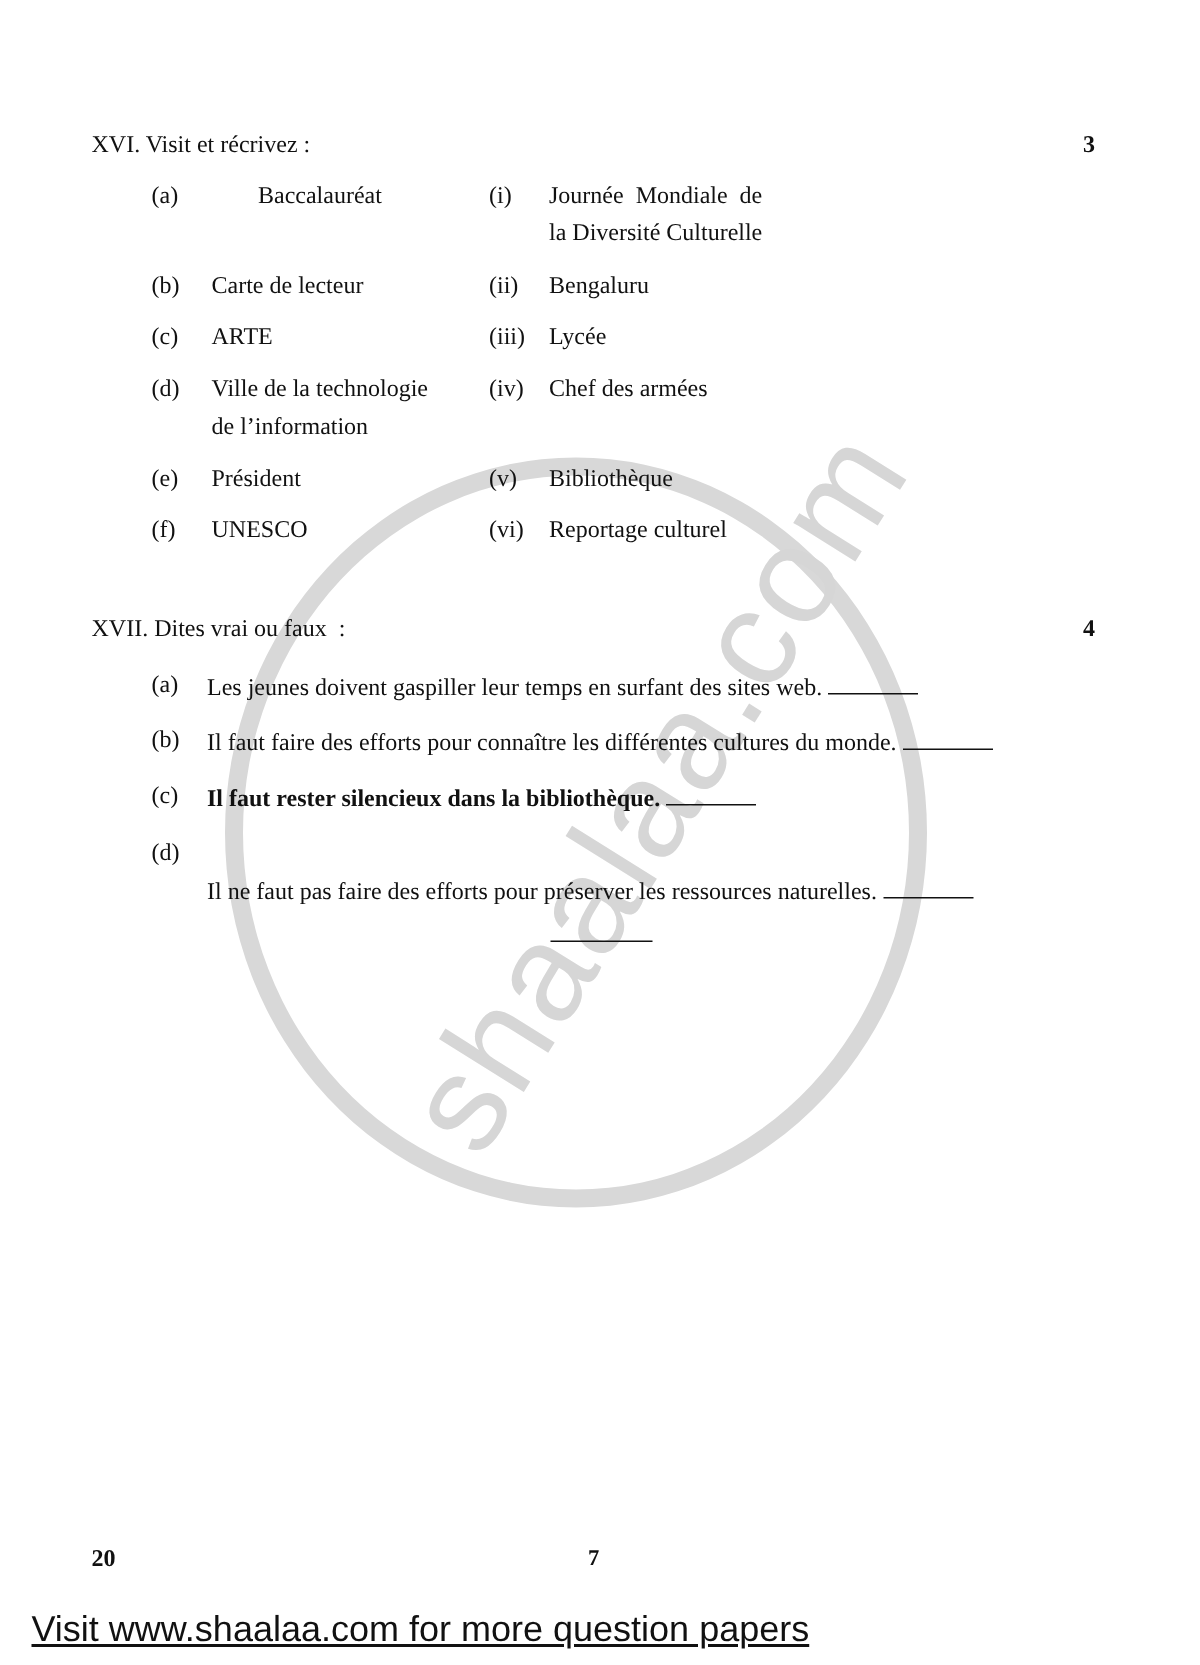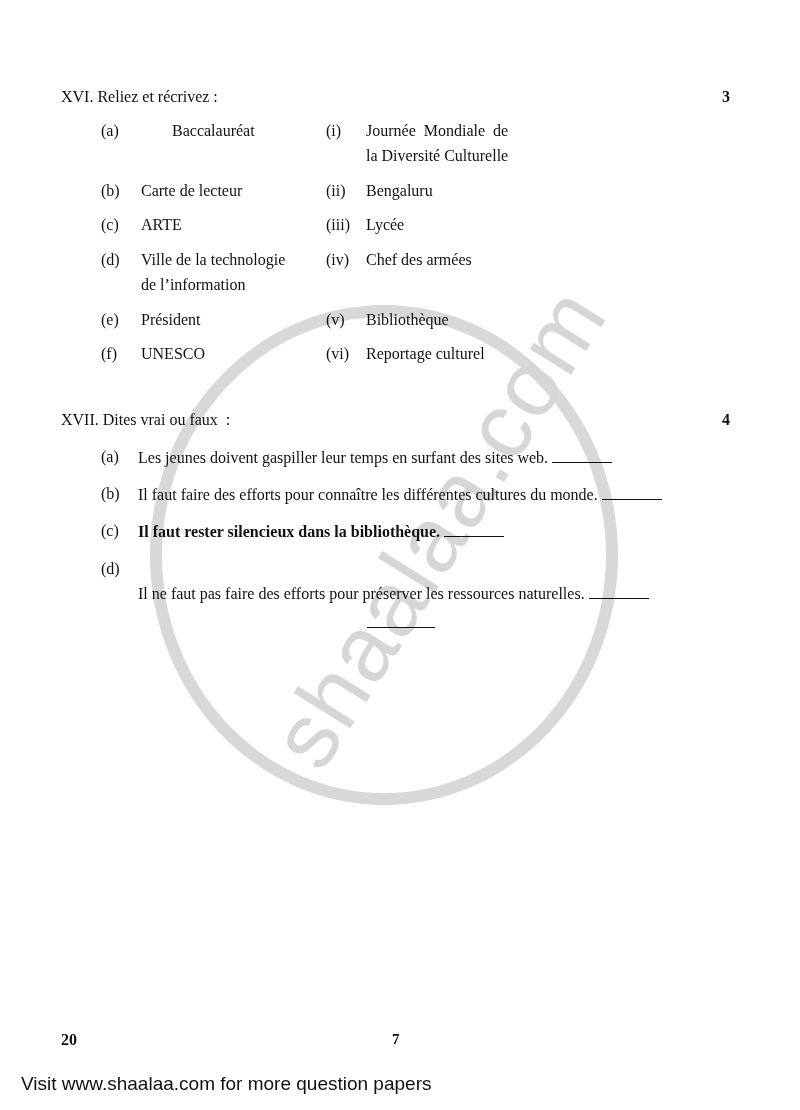--- a/index.html
+++ b/index.html
@@ -16,34 +16,34 @@
       pointer-events: none;
     }
     .wm-text {
       position: absolute; left: 175px; top: 510px;
       font-family: "Liberation Sans", "DejaVu Sans", sans-serif;
       font-size: 92px; color: #d6d6d6; transform: rotate(-58deg); transform-origin: left top;
       white-space: nowrap; pointer-events: none; letter-spacing: 2px;
     }
     .wm-text { left: 250px; top: 730px; }
     .footer-link {
-      font-family: "Liberation Sans", "DejaVu Sans", sans-serif; font-size: 19px; color: #111;
+      font-family: "Liberation Sans", "DejaVu Sans", sans-serif; font-size: 24px; color: #111; text-decoration: underline;
     }
     .blank { display: inline-block; border-bottom: 1px solid #111; width: 60px; height: 14px; vertical-align: baseline; margin-left: 4px; }
     .content { position: relative; z-index: 2; }
   </style>
 </head>
 <body>
 
 <div class="watermark"></div>
 <div class="wm-text">shaalaa.com</div>
 
 <div class="content">
 
-  <div class="abs t" style="left:61px; top:88px;">XVI. Reliez et récrivez :</div>
+  <div class="abs t" style="left:61px; top:88px;">XVI. Visit et récrivez :</div>
   <div class="abs marks" style="left:722px; top:88px;">3</div>
 
   <div class="abs t" style="left:101px; top:122px;">(a)</div>
   <div class="abs t" style="left:141px; top:122px;margin-left:31px;">Baccalauréat</div>
   <div class="abs t" style="left:326px; top:122px;">(i)</div>
   <div class="abs t" style="left:366px; top:122px; white-space:pre;">Journée  Mondiale  de</div>
   <div class="abs t" style="left:366px; top:147px;">la Diversité Culturelle</div>
 
   <div class="abs t" style="left:101px; top:182px;">(b)</div>
   <div class="abs t" style="left:141px; top:182px;">Carte de lecteur</div>

